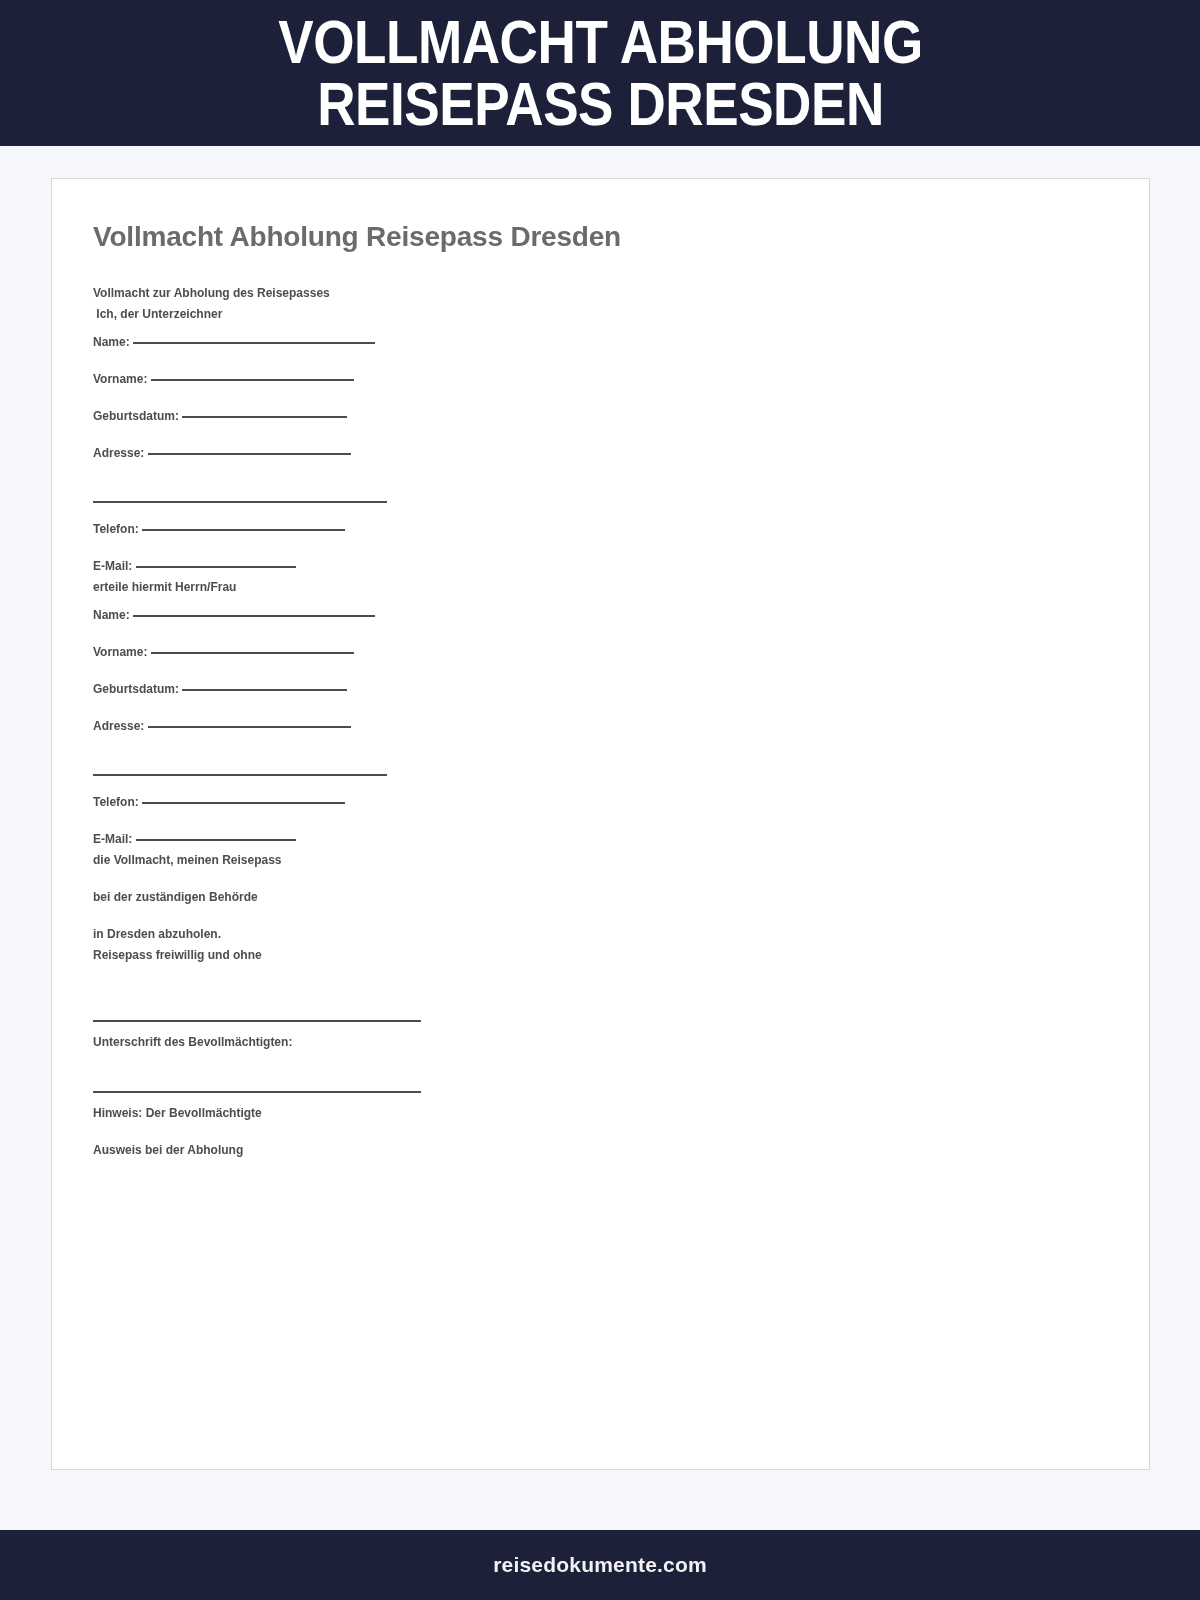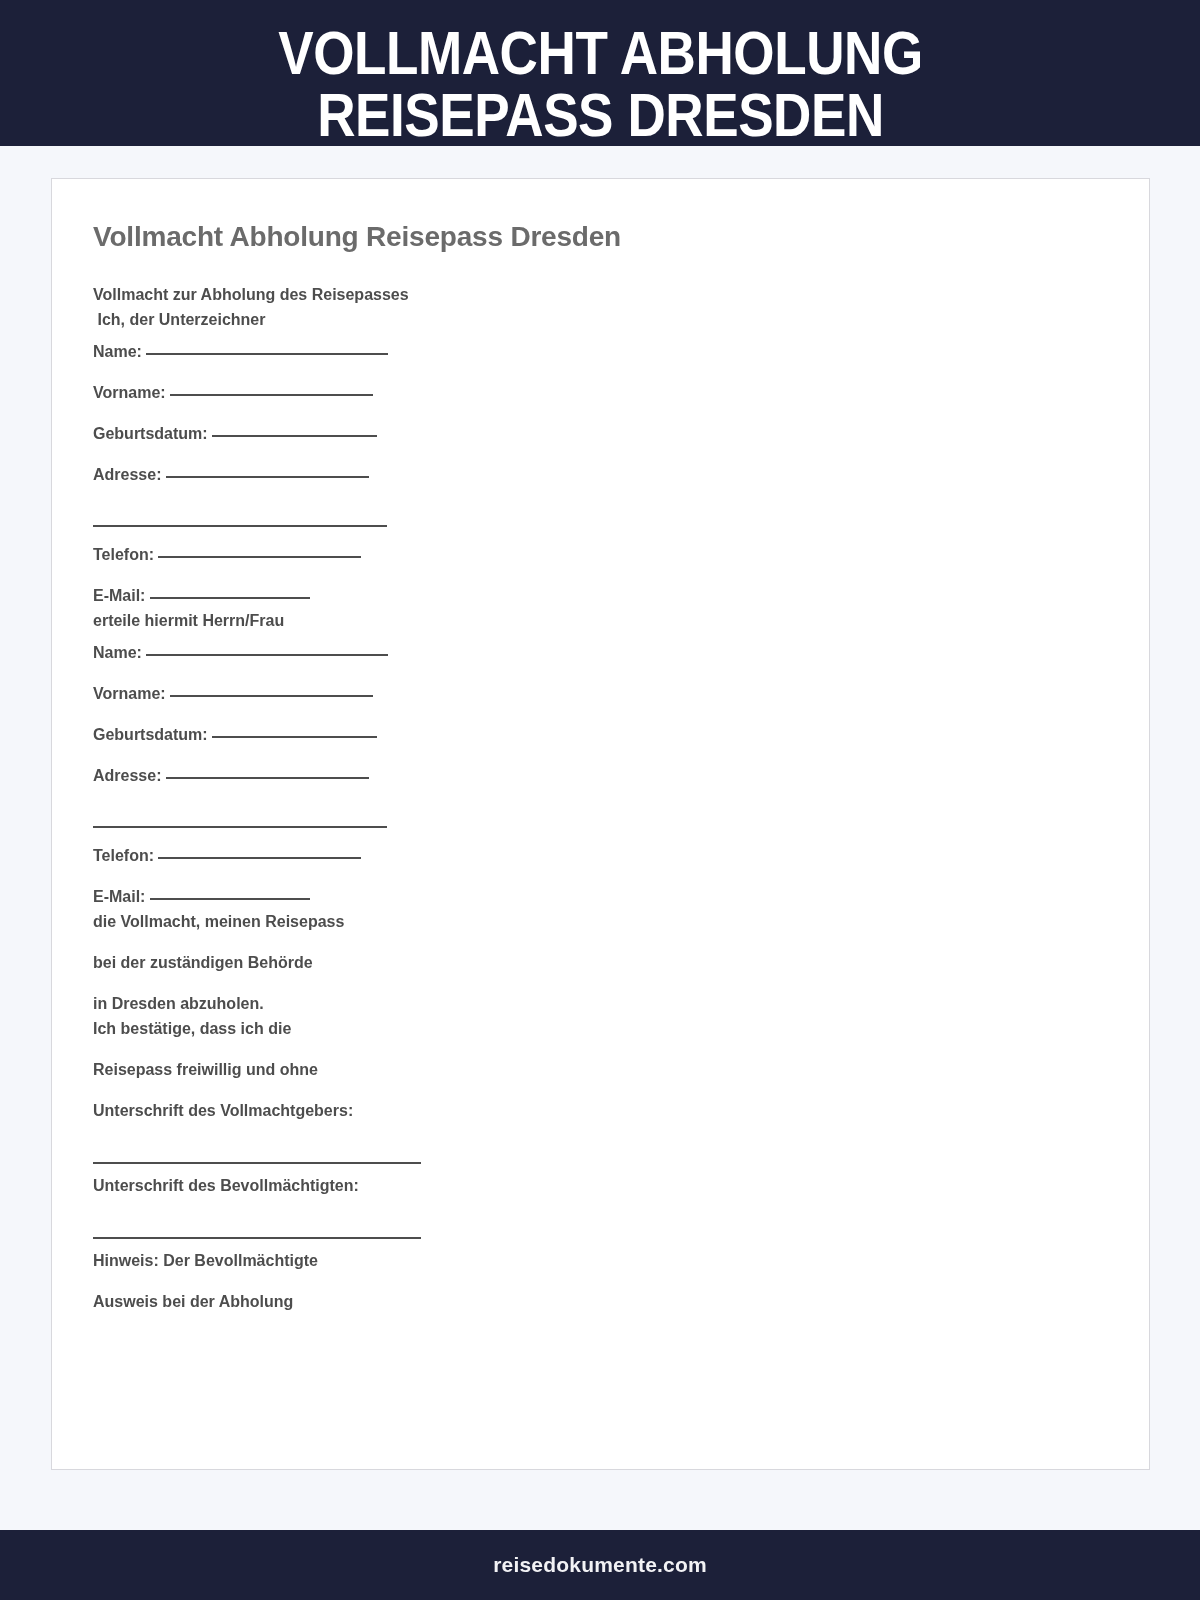--- a/index.html
+++ b/index.html
@@ -15,21 +15,21 @@
     font-family: "Liberation Sans", sans-serif;
     position: relative;
   }
 
   
   .site-header {
     background: #1c2039;
     width: 100%;
     height: 146px;
     display: flex;
-    align-items: flex-end;
+    align-items: center;
     justify-content: center;
     padding: 0 60px;
   }
   .site-header h1 {
     margin: 0;
     color: #ffffff;
     font-family: "Liberation Sans Narrow", "Liberation Sans", sans-serif;
     font-size: 61px;
     line-height: 1.02;
     font-weight: 700;
@@ -54,21 +54,21 @@
   .doc-title {
     margin: 0 0 34px 0;
     font-size: 28px;
     font-weight: 700;
     color: #6b6b6b;
     letter-spacing: -0.2px;
   }
 
   .doc-body {
     color: #4d4d4d;
-    font-size: 16px;
+    font-size: 12px;
     font-weight: 700;
     line-height: 1.0;
   }
 
   
   .row {
     white-space: pre;
     margin: 0;
   }
   
@@ -166,25 +166,23 @@
       <div class="standalone-line addr"></div>
       <div class="spacer-20"></div>
 
       <p class="row loose"><span>Telefon:</span> <span class="fill w-lg"></span></p>
 
       <p class="row tight"><span>E-Mail:</span> <span class="fill w-sm"></span></p>
 
       <p class="row loose">die Vollmacht, meinen Reisepass</p>
       <p class="row loose">bei der zuständigen Behörde</p>
       <p class="row tight">in Dresden abzuholen.</p>
-      <p class="row loose">Ich bestätige, dass ich die</p>
       <p class="row loose">Reisepass freiwillig und ohne</p>
 
 
-      <p class="row tight">Unterschrift des Vollmachtgebers:</p>
 
       <div class="spacer-34"></div>
       <div class="standalone-line sig"></div>
       <div class="spacer-14"></div>
 
       <p class="row tight">Unterschrift des Bevollmächtigten:</p>
 
       <div class="spacer-34"></div>
       <div class="standalone-line sig"></div>
       <div class="spacer-14"></div>

